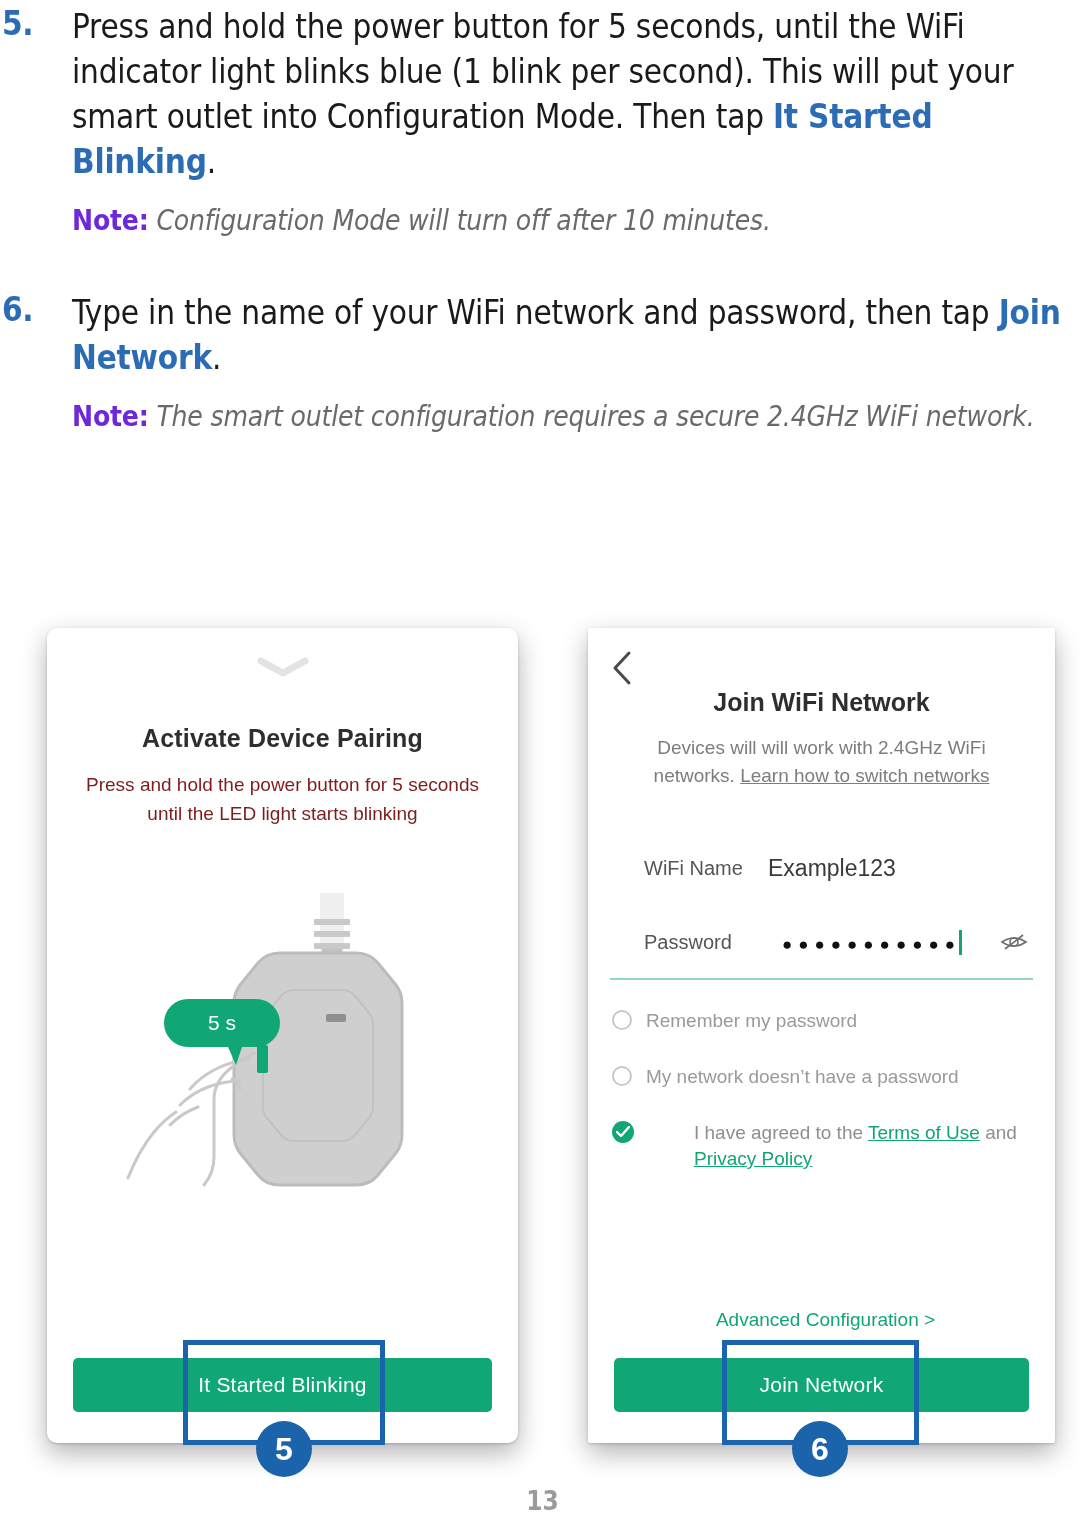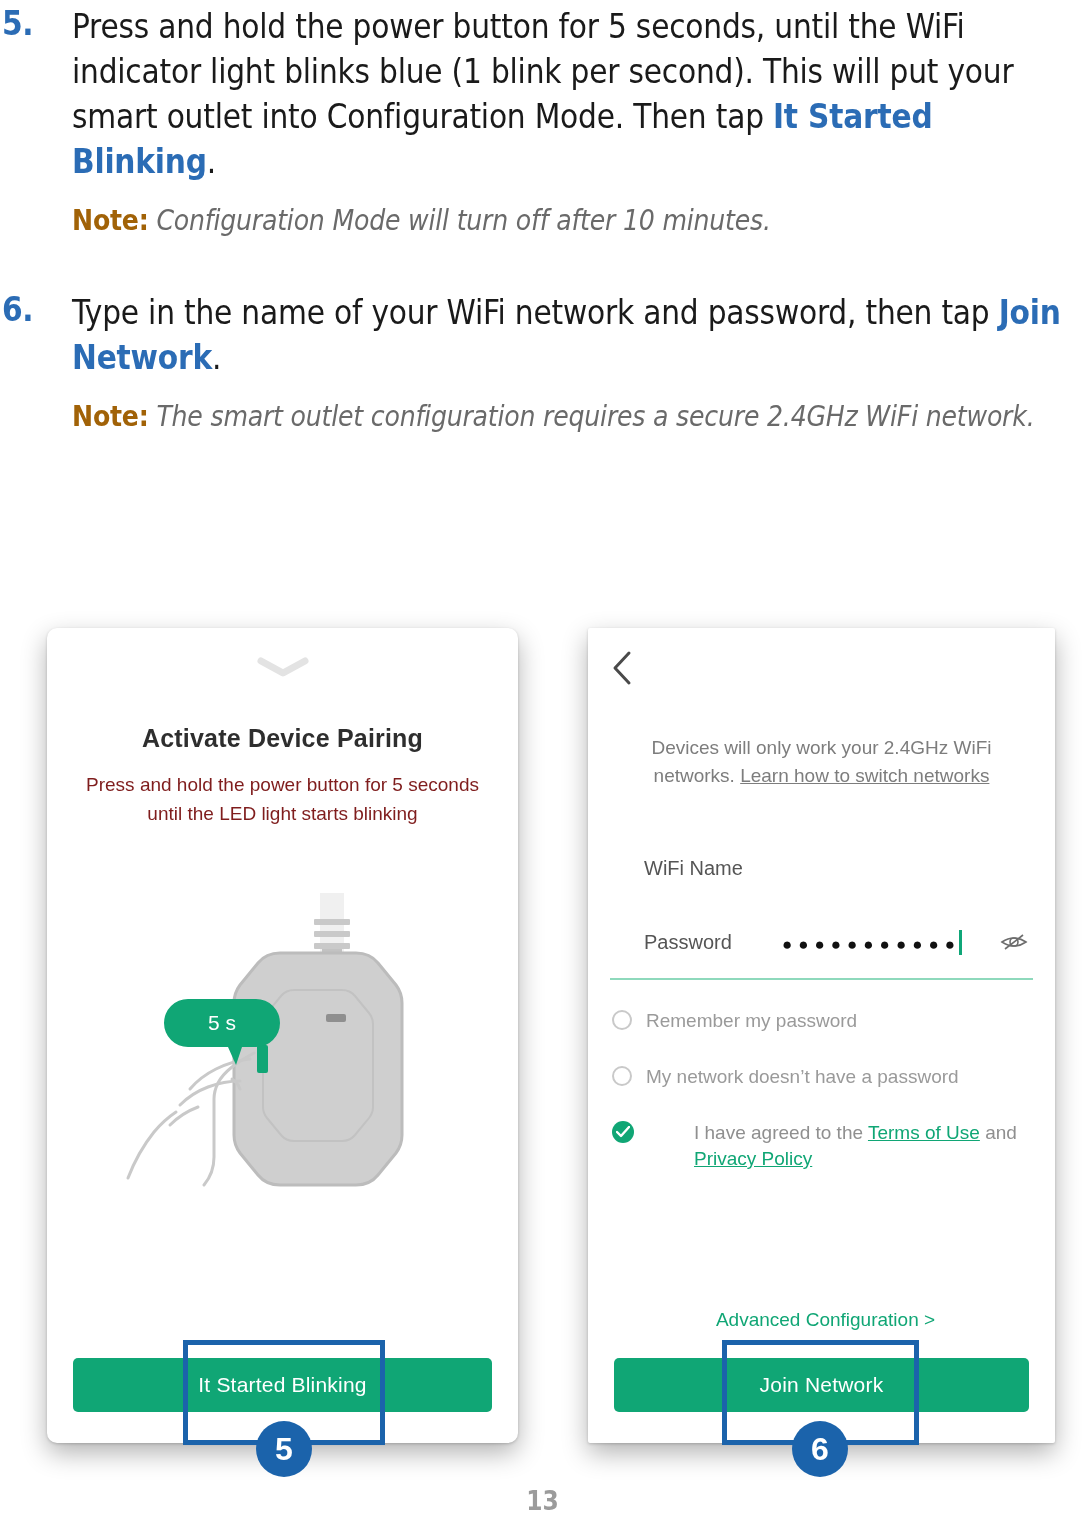--- a/index.html
+++ b/index.html
@@ -52,21 +52,21 @@
     line-height: 45px;
     color: #6a6a6a;
     font-family: "DejaVu Sans Condensed", "Liberation Sans Narrow", "Liberation Sans", sans-serif;
     font-style: italic;
     margin-top: 14px;
     letter-spacing: -0.2px;
   }
   .note .note-label {
     font-style: normal;
     font-weight: bold;
-    color: #a16207;
+    color: #6d28d9;
   }
 
   
   .shot {
     position: absolute;
     background: #ffffff;
     box-shadow: 0 10px 26px rgba(0,0,0,0.30), 0 1px 3px rgba(0,0,0,0.18);
     overflow: hidden;
   }
   #shot-left {
@@ -372,26 +372,28 @@
 
   <div class="cta">It Started Blinking</div>
 </div>
 
 <div class="shot" id="shot-right">
 
   <svg class="back-chevron" viewBox="0 0 26 36">
     <polyline points="19,3 5,18 19,33" fill="none" stroke="#4a4a4a" stroke-width="3" stroke-linecap="round" stroke-linejoin="round"></polyline>
   </svg>
 
+  <div class="r-title">Join WiFi Network</div>
   <div class="r-sub">
-    <span>Devices will only work your 2.4GHz WiFi networks. </span><u>Learn how to switch networks</u>
+    <span>Devices will will work with 2.4GHz WiFi networks. </span><u>Learn how to switch networks</u>
   </div>
 
   <div class="field-row" id="row-wifi">
     <div class="field-label">WiFi Name</div>
+    <div class="field-value">Example123</div>
   </div>
 
   <div class="field-row" id="row-pass">
     <div class="field-label">Password</div>
     <div class="pw-dots"><span>●●●●●●●●●●●</span><span class="caret"></span></div>
     <svg class="eye-off" viewBox="0 0 30 20">
       <path d="M3 10 q12 -8 24 0 q-12 8 -24 0 z" fill="none" stroke="#6d6d6d" stroke-width="1.6"></path>
       <circle cx="15" cy="10" r="4" fill="none" stroke="#6d6d6d" stroke-width="1.6"></circle>
       <line x1="6" y1="17" x2="24" y2="3" stroke="#6d6d6d" stroke-width="1.6"></line>
     </svg>

